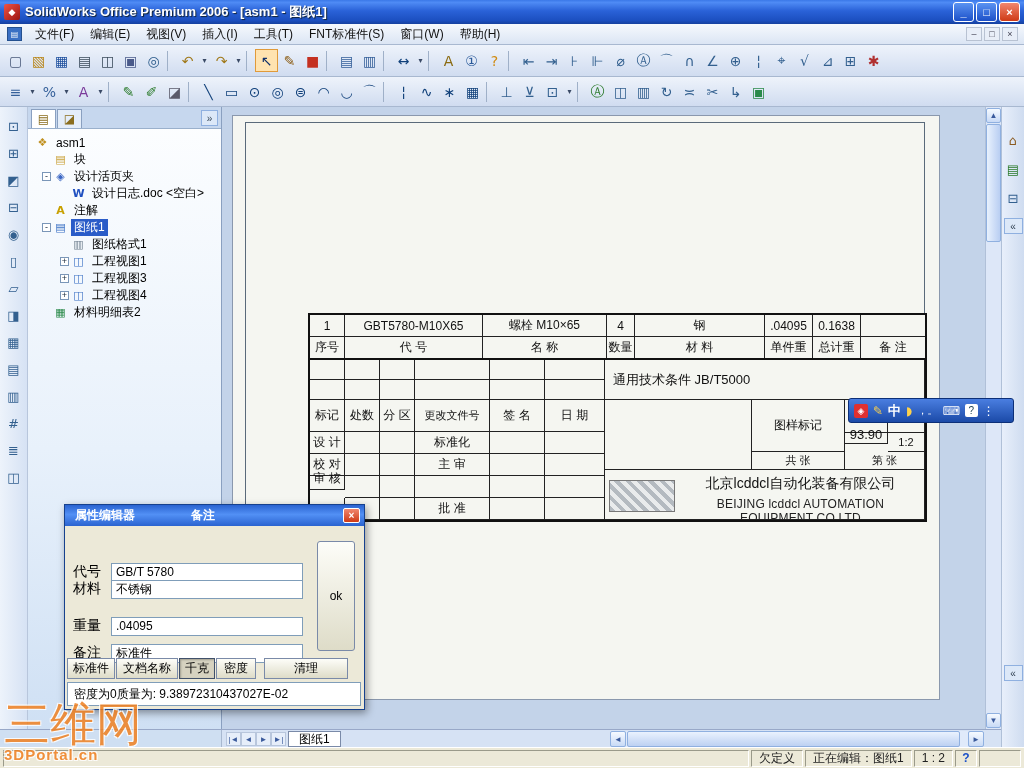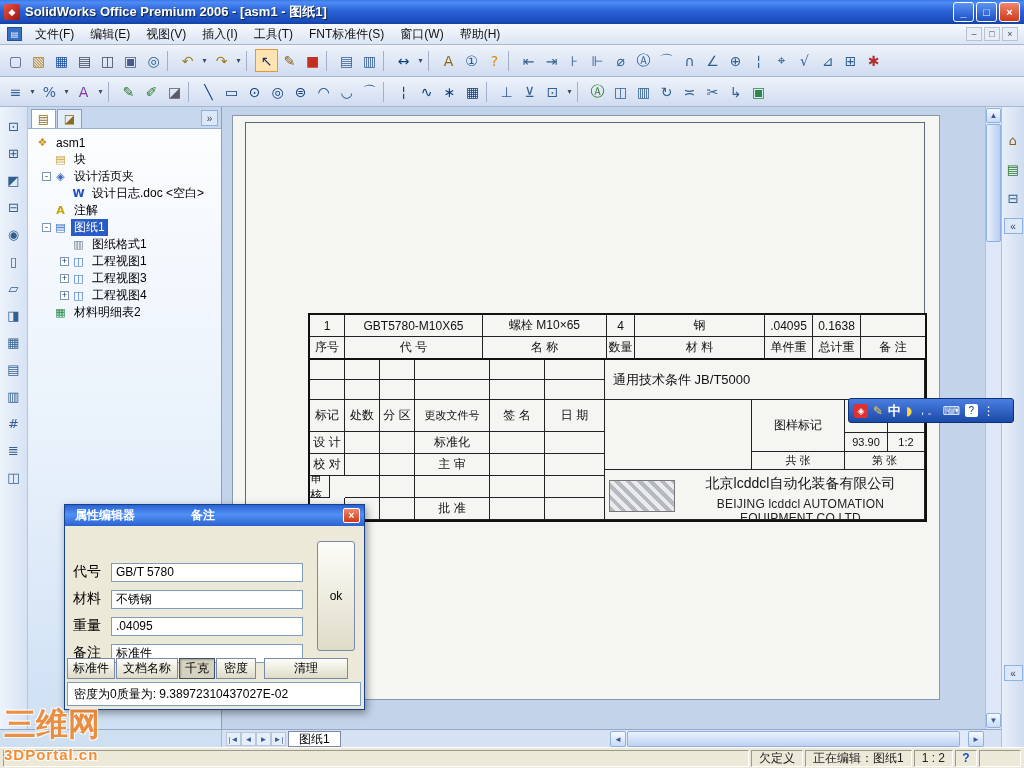--- a/index.html
+++ b/index.html
@@ -130,21 +130,21 @@
   .imelogo{width:14px;height:14px;border-radius:2px;background:#e03030;color:#fff;font-size:9px;display:flex;align-items:center;
     justify-content:center;font-family:"DejaVu Sans",sans-serif}
   .imeitem{font-size:12px;font-family:"DejaVu Sans",sans-serif}
   .imemode{font-size:13px;font-weight:bold}
   .imeshape{color:#ffd24a}
   .imehelp{width:13px;height:13px;background:#fff;color:#245;font-size:10px;display:flex;align-items:center;justify-content:center;
     border-radius:2px}
   
   .wm{position:absolute;left:4px;top:702px;z-index:60;pointer-events:none;color:#f08020;opacity:.85;
     text-shadow:1px 1px 0 #fff,-1px -1px 0 #fff,1px -1px 0 #fff,-1px 1px 0 #fff}
-  .wm1{font-size:32px;font-weight:bold;line-height:44px}
+  .wm1{font-size:46px;font-weight:normal;line-height:44px}
   .wm2{font-size:15px;font-weight:bold;letter-spacing:1px}
 </style>
 </head>
 <body>
 
 <div id="app">
 
   <div class="titlebar">
     <span class="appicon">◆</span>
     <span class="titletext">SolidWorks Office Premium 2006 - [asm1 - 图纸1]</span>
@@ -482,39 +482,39 @@
       <div class="tc" style="left:70px;top:117px;width:35px;height:22px"></div>
       <div class="tc" style="left:105px;top:117px;width:75px;height:22px">标准化</div>
       <div class="tc" style="left:180px;top:117px;width:55px;height:22px"></div>
       <div class="tc" style="left:235px;top:117px;width:60px;height:22px"></div>
       <div class="tc" style="left:0;top:139px;width:35px;height:22px">校 对</div>
       <div class="tc" style="left:35px;top:139px;width:35px;height:22px"></div>
       <div class="tc" style="left:70px;top:139px;width:35px;height:22px"></div>
       <div class="tc" style="left:105px;top:139px;width:75px;height:22px">主 审</div>
       <div class="tc" style="left:180px;top:139px;width:55px;height:22px"></div>
       <div class="tc" style="left:235px;top:139px;width:60px;height:22px"></div>
-      <div class="tc" style="left:0;top:161px;width:20px;height:22px">审 核</div>
+      <div class="tc" style="left:0;top:153px;width:35px;height:22px">审 核</div>
       <div class="tc" style="left:35px;top:161px;width:35px;height:22px"></div>
       <div class="tc" style="left:70px;top:161px;width:35px;height:22px"></div>
       <div class="tc" style="left:105px;top:161px;width:75px;height:22px"></div>
       <div class="tc" style="left:180px;top:161px;width:55px;height:22px"></div>
       <div class="tc" style="left:235px;top:161px;width:60px;height:22px"></div>
       <div class="tc" style="left:0;top:183px;width:35px;height:22px"></div>
       <div class="tc" style="left:35px;top:183px;width:35px;height:22px"></div>
       <div class="tc" style="left:70px;top:183px;width:35px;height:22px"></div>
       <div class="tc" style="left:105px;top:183px;width:75px;height:22px">批 准</div>
       <div class="tc" style="left:180px;top:183px;width:55px;height:22px"></div>
       <div class="tc" style="left:235px;top:183px;width:60px;height:22px"></div>
 
       <div class="tc" style="left:295px;top:45px;width:320px;height:40px;justify-content:flex-start;padding-left:8px;font-size:13px">通用技术条件 JB/T5000</div>
       <div class="tc" style="left:295px;top:85px;width:147px;height:70px"></div>
       <div class="tc" style="left:442px;top:85px;width:93px;height:52px">图样标记</div>
       <div class="tc" style="left:535px;top:85px;width:43px;height:33px"></div>
       <div class="tc" style="left:578px;top:85px;width:37px;height:33px"></div>
-      <div class="tc" style="left:535px;top:118px;width:43px;height:19px;font-size:11px">93.90</div>
+      <div class="tc" style="left:535px;top:110px;width:43px;height:19px;font-size:13px">93.90</div>
       <div class="tc" style="left:578px;top:118px;width:37px;height:19px;font-size:11px">1:2</div>
       <div class="tc" style="left:442px;top:137px;width:93px;height:18px;font-size:11px">共  张</div>
       <div class="tc" style="left:535px;top:137px;width:80px;height:18px;font-size:11px">第  张</div>
       <div class="tc" style="left:295px;top:155px;width:320px;height:50px">
         <div class="hatch"></div>
         <div class="cotxt">
           <div class="cn">北京lcddcl自动化装备有限公司</div>
           <div class="en">BEIJING lcddcl AUTOMATION EQUIPMENT CO.LTD</div>
         </div>
       </div>
@@ -562,21 +562,21 @@
   <div class="dialog">
     <div class="dtitle">
       <span class="t1">属性编辑器</span>
       <span class="t2">备注</span>
       <span class="dclose">×</span>
     </div>
     <div class="drow" style="top:57px">
       <span class="dlabel">代号</span>
       <input class="dinput" value="GB/T 5780" style="">
     </div>
-    <div class="drow" style="top:84px">
+    <div class="drow" style="top:74px">
       <span class="dlabel">材料</span>
       <input class="dinput" value="不锈钢" style="">
     </div>
     <div class="drow" style="top:111px">
       <span class="dlabel">重量</span>
       <input class="dinput" value=".04095" style="">
     </div>
     <div class="drow" style="top:138px">
       <span class="dlabel">备注</span>
       <input class="dinput" value="标准件" style="">

